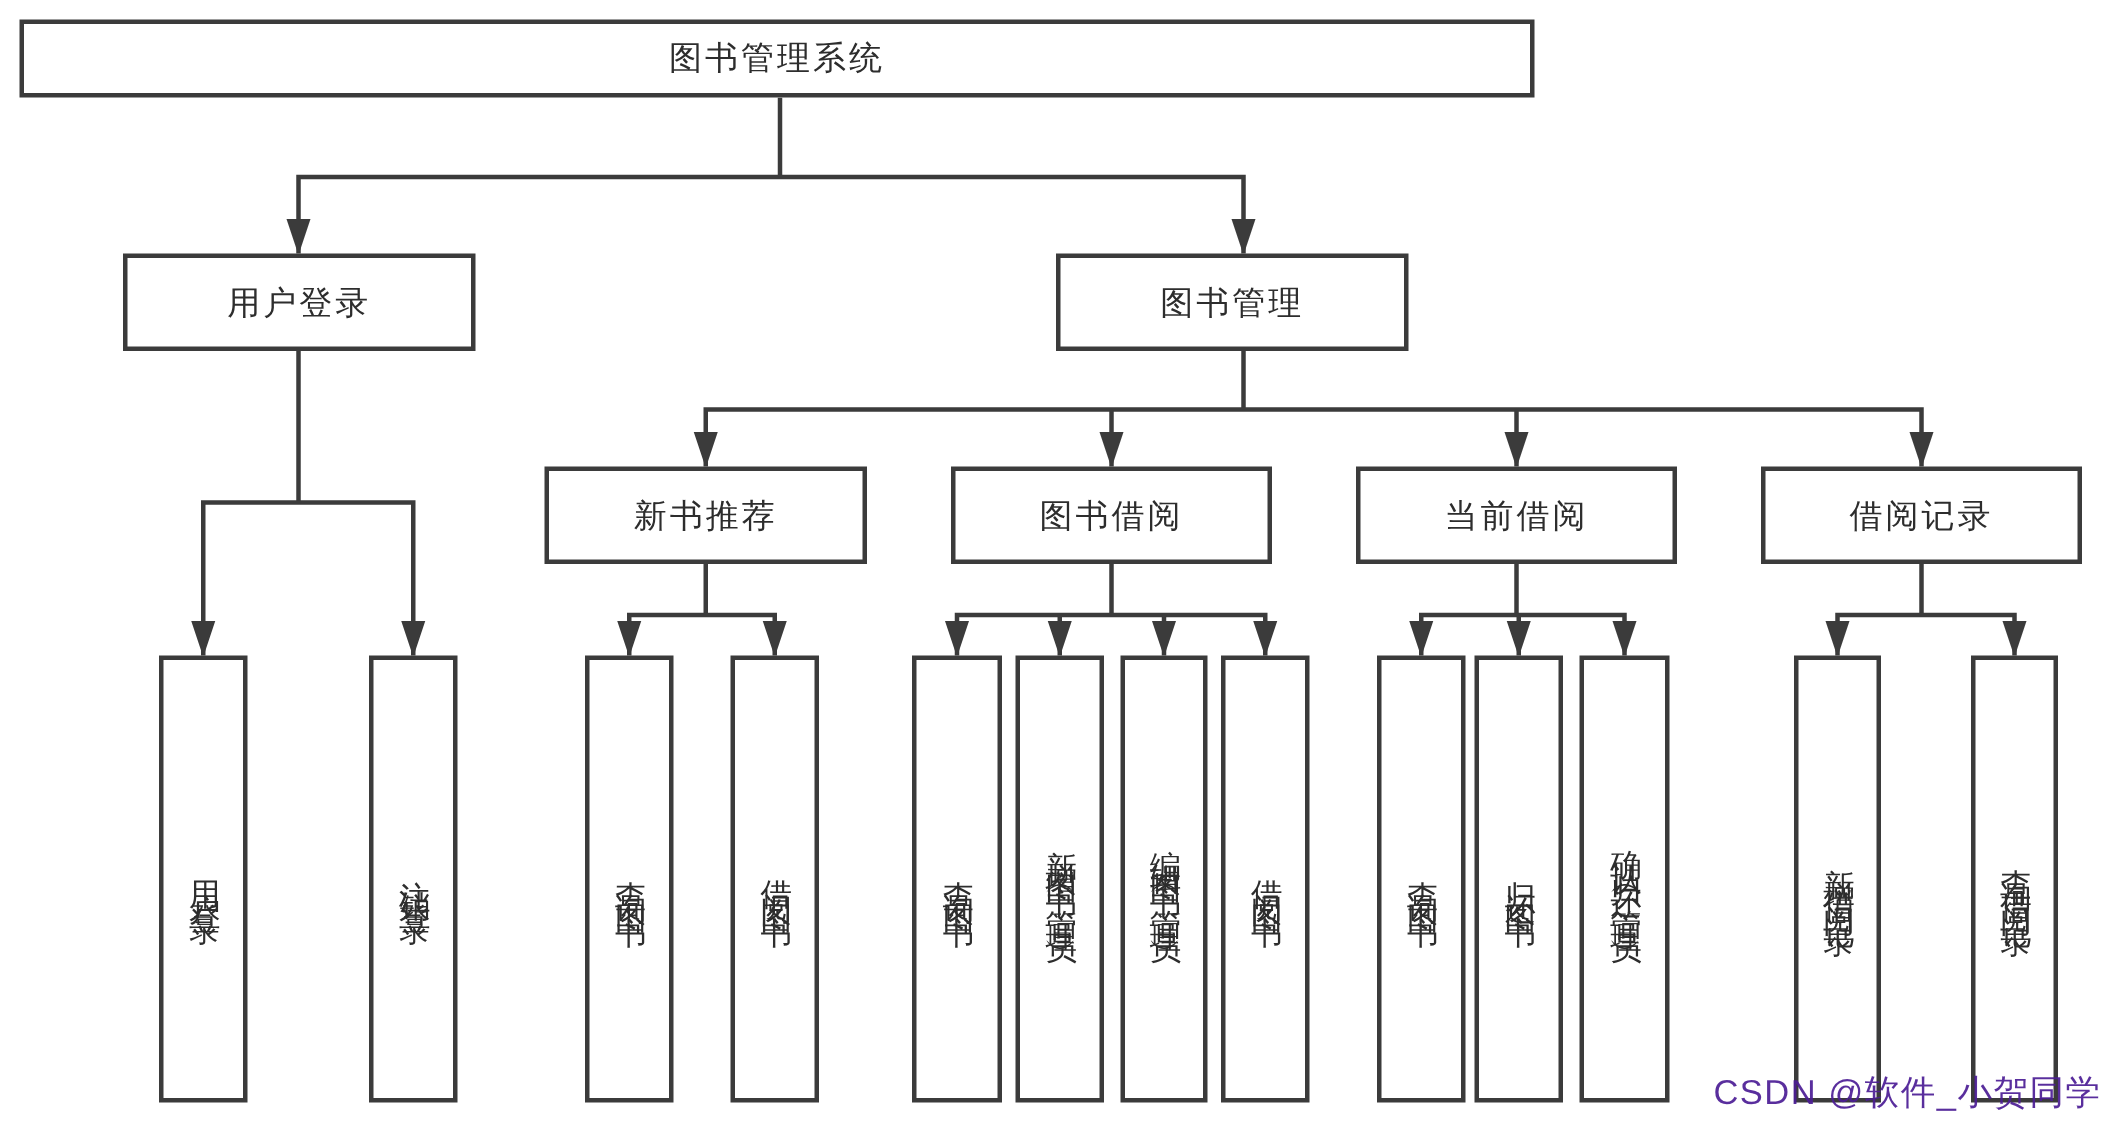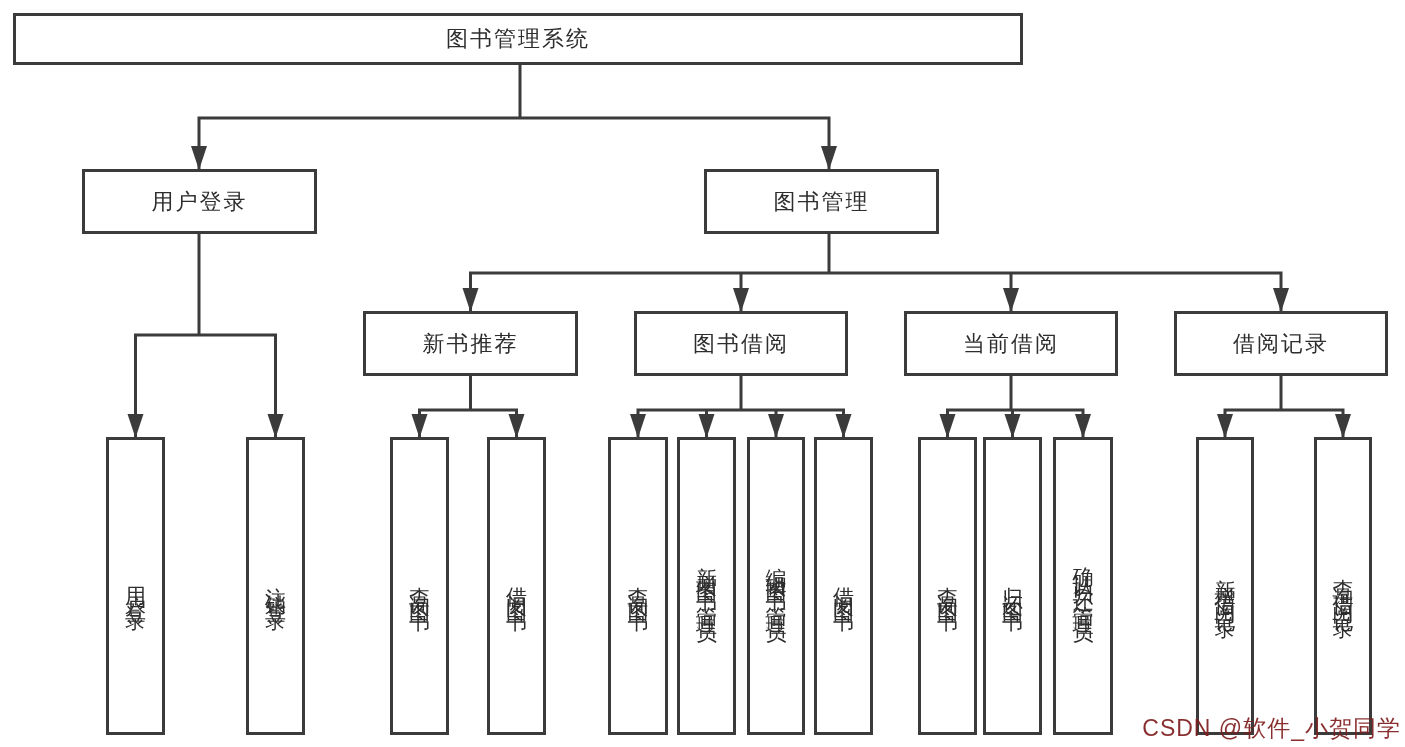--- a/index.html
+++ b/index.html
@@ -34,21 +34,21 @@
     text-orientation: mixed;
     font-size: 21px;
     letter-spacing: 8px;
     white-space: normal;
   }
   .watermark {
     position: absolute;
     top: 713px;
     right: 3px;
     font-size: 23px;
-    color: #7f1d1d;
+    color: #4c1d95;
     letter-spacing: 1px;
     opacity: 0.92;
     z-index: 5;
     font-family: "Liberation Sans", sans-serif;
   }
 </style>
 </head>
 <body>
 
 <div class="canvas">

